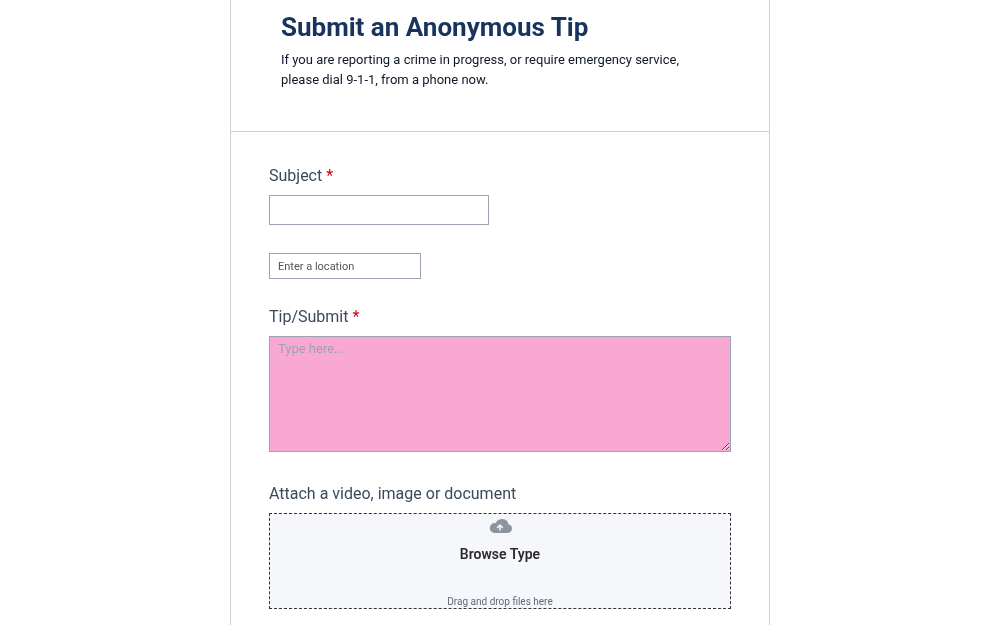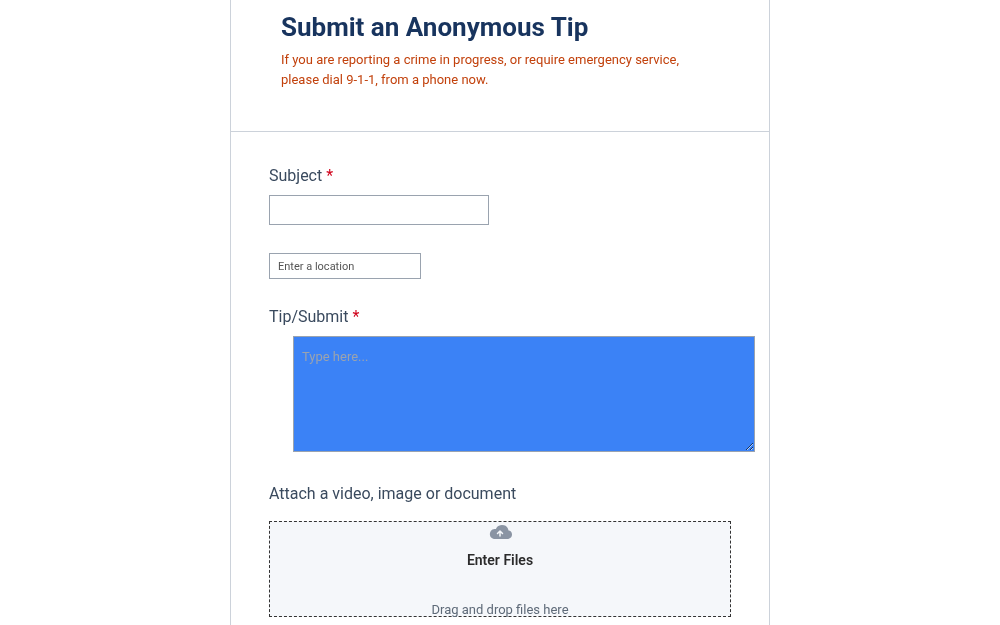--- a/index.html
+++ b/index.html
@@ -23,21 +23,21 @@
       border-bottom: 1px solid #ccd2da;
     }
     .title {
       font-size: 26px;
       font-weight: 700;
       color: #18345e;
       margin-bottom: 8px;
     }
     .subtitle {
       font-size: 13px;
-      color: #c2410c;
+      color: #0f172a;
       line-height: 1.5;
     }
     .form-body {
       padding: 34px 38px 0 38px;
     }
     .field {
       margin-bottom: 28px;
     }
     .label {
       font-size: 16px;
@@ -65,30 +65,29 @@
       padding: 4px 8px;
       font-size: 11px;
       font-family: inherit;
       color: #333;
     }
     .loc-input::placeholder { color: #555; }
     .textarea {
       width: 462px;
       height: 116px;
       border: 1px solid #9aa3af;
-      background: #3b82f6;
-      padding: 12px 8px;
+      background: #f9a8d4;
+      padding: 4px 8px;
       font-size: 13px;
       font-family: inherit;
       resize: both;
       color: #333;
-      margin-left: 24px;
     }
     .textarea::placeholder { color: #9aa3af; }
-    .attach-section .label { margin-bottom: 18px; }
+    .attach-section .label { margin-bottom: 10px; }
     .dropzone {
       width: 462px;
       height: 96px;
       border: 1px dashed #333;
       background: #f5f7fa;
       display: flex;
       flex-direction: column;
       align-items: center;
       justify-content: center;
       cursor: pointer;
@@ -96,21 +95,21 @@
     .cloud-icon {
       margin-bottom: 6px;
     }
     .browse {
       font-size: 14px;
       font-weight: 600;
       color: #2b2b2b;
       margin-bottom: 2px;
     }
     .dnd {
-      font-size: 13px;
+      font-size: 10px;
       color: #5e6a78;
       margin-top: 32px;
     }
   </style>
 </head>
 <body>
 
 <div class="panel">
   <div class="header">
     <h1 class="title">Submit an Anonymous Tip</h1>
@@ -141,19 +140,19 @@
 
     <div class="field attach-section">
       <label class="label">Attach a video, image or document</label>
       <div class="dropzone">
         <span class="cloud-icon">
           <svg width="28" height="20" viewBox="0 0 28 20">
             <path d="M22.5 8.5 C22.5 8.5 22 3 16 3 C11 3 10 7 10 7 C10 7 5 6 4 11 C3 16 8 17 8 17 L21 17 C21 17 26 17 26 12.5 C26 8.5 22.5 8.5 22.5 8.5 Z" fill="#8a94a3"></path>
             <path d="M14 14 L14 9 M14 9 L11.5 11.5 M14 9 L16.5 11.5" stroke="#f5f7fa" stroke-width="1.5" fill="none" stroke-linecap="round" stroke-linejoin="round"></path>
           </svg>
         </span>
-        <div class="browse">Enter Files</div>
+        <div class="browse">Browse Type</div>
         <div class="dnd">Drag and drop files here</div>
       </div>
     </div>
 
   </div>
 </div>
 
 </body></html>

